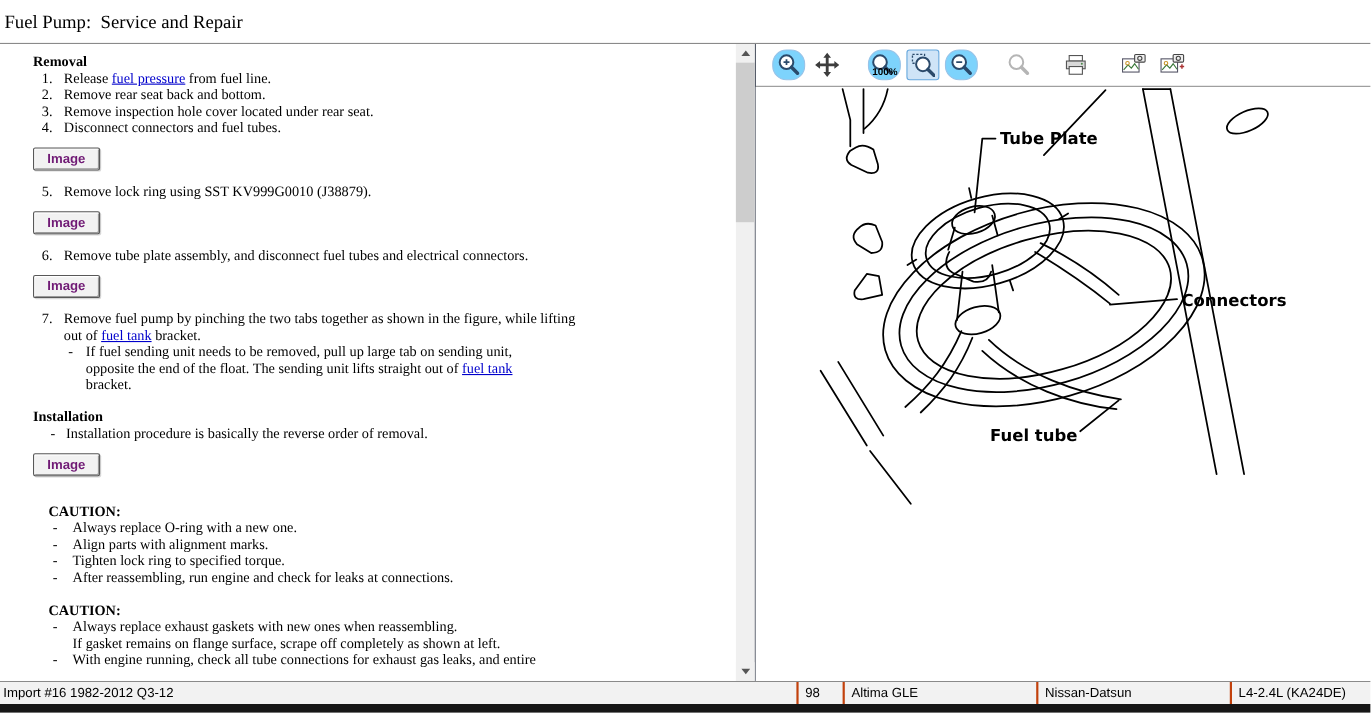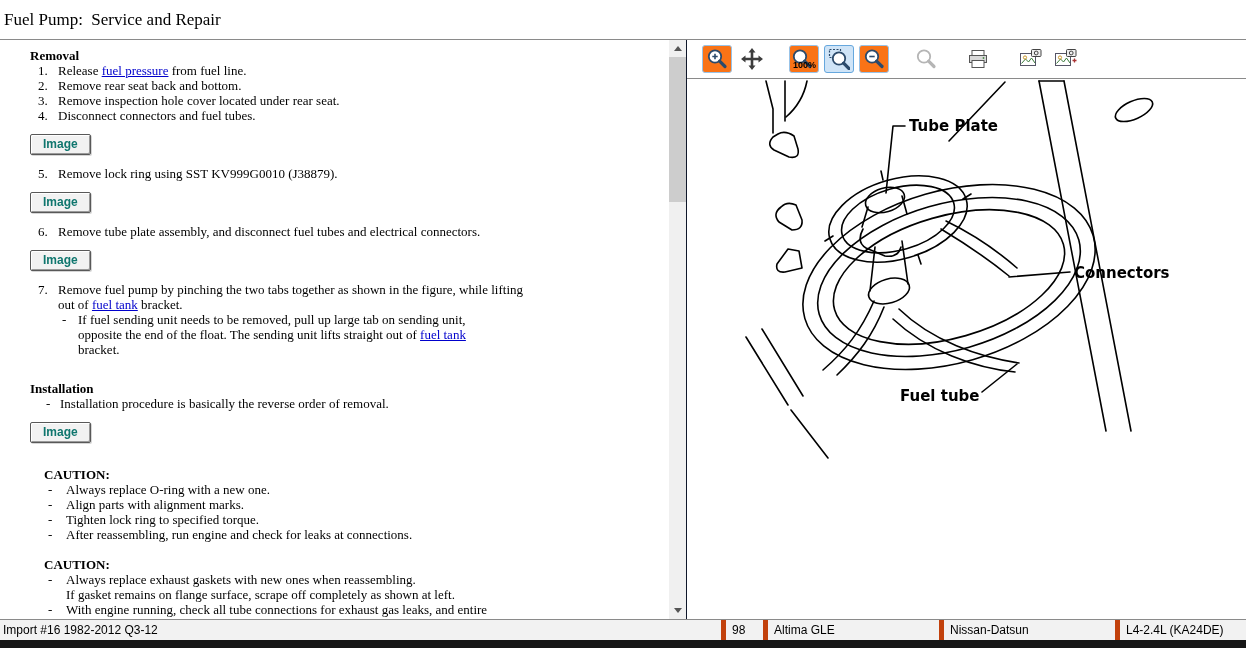--- a/index.html
+++ b/index.html
@@ -25,26 +25,26 @@
   .step .num { width:20px; flex:none; }
   .step .txt { max-width:470px; }
   .substep { display:flex; padding-left:32px; }
   .substep .dash { width:16px; flex:none; }
   .substep .txt { max-width:424px; }
   .note { display:flex; padding-left:16px; }
   .note .dash { width:14px; flex:none; }
   a.link { color:#0000cc; text-decoration:underline; cursor:pointer; }
 
   .img-btn { display:inline-block; margin:11px 4px 11px 0; padding:2px 12px 3px;
-             font:bold 12px "Liberation Sans", sans-serif; color:#0f766e;
+             font:bold 12px "Liberation Sans", sans-serif; color:#701a75;
              background:#f2f2f2; border:1px solid #585858; border-radius:2px;
              box-shadow:inset 1px 1px 0 #ffffff, inset -1px -1px 0 #9a9a9a, 1px 1px 0 #d6d6d6;
              cursor:pointer; }
 
-  .inst-heading { margin-top:24px; }
+  .inst-heading { margin-top:14px; }
   .caution { margin:13px 0 0 14px; }
   .caution2 { margin-top:15px; }
   .crow { display:flex; padding-left:4px; }
   .crow .dash { width:18px; flex:none; }
   .crow .txt { max-width:430px; }
 
   
   .scrollbar { position:absolute; top:0; right:0; bottom:0; width:17px;
                background:#f0f0f0; }
   .sb-btn { position:absolute; left:0; width:17px; height:17px; background:#f0f0f0;
@@ -56,33 +56,33 @@
               border-right:4px solid transparent; border-top:5px solid #555; }
   .sb-thumb { position:absolute; left:0; top:17px; width:17px; height:145px;
               background:#cdcdcd; cursor:pointer; }
 
   
   .right-panel { flex:1; display:flex; flex-direction:column; background:#fff; min-width:0; }
   .toolbar { height:39px; flex:none; border-bottom:1px solid #8a8a8a;
              display:flex; align-items:center; padding-left:15px; gap:5px; }
   .tool { width:30px; height:28px; display:flex; align-items:center; justify-content:center;
           border:1px solid transparent; border-radius:3px; background:transparent; cursor:pointer; }
-  .tool.hl  { background:#f97316; border-color:#98c3e8; }
+  .tool.hl  { background:#7dd3fc; border-color:#98c3e8;border-radius:13px; }
   .tool.sel { background:#cfe4f7; border-color:#66a7dd; }
   .sp { width:12px; flex:none; }
 
   .diagram { flex:1; position:relative; background:#fff; }
   .diagram svg { display:block; width:100%; height:100%; }
   .dlabel { font-family:"DejaVu Sans", sans-serif; font-weight:bold; font-size:15px; fill:#000; }
 
   
   .statusbar { height:21px; border-top:1px solid #8a8a8a; background:#f2f2f2;
                display:flex; align-items:stretch;
                font:12px "Liberation Sans", sans-serif; }
-  .cell { border-right:5px solid #c2410c; display:flex; align-items:center; padding:0 6px; }
+  .cell { border-right:2px solid #c2410c; display:flex; align-items:center; padding:0 6px; }
   .cell.grow { flex:1; padding-left:3px; }
   .cell.c-page   { width:42px;  flex:none; }
   .cell.c-make   { width:176px; flex:none; }
   .cell.c-model  { width:176px; flex:none; }
   .cell.c-engine { width:126px; flex:none; border-right:none; }
   .bottom-strip { height:8px; background:#161616; }
 </style>
 </head>
 <body>
 

